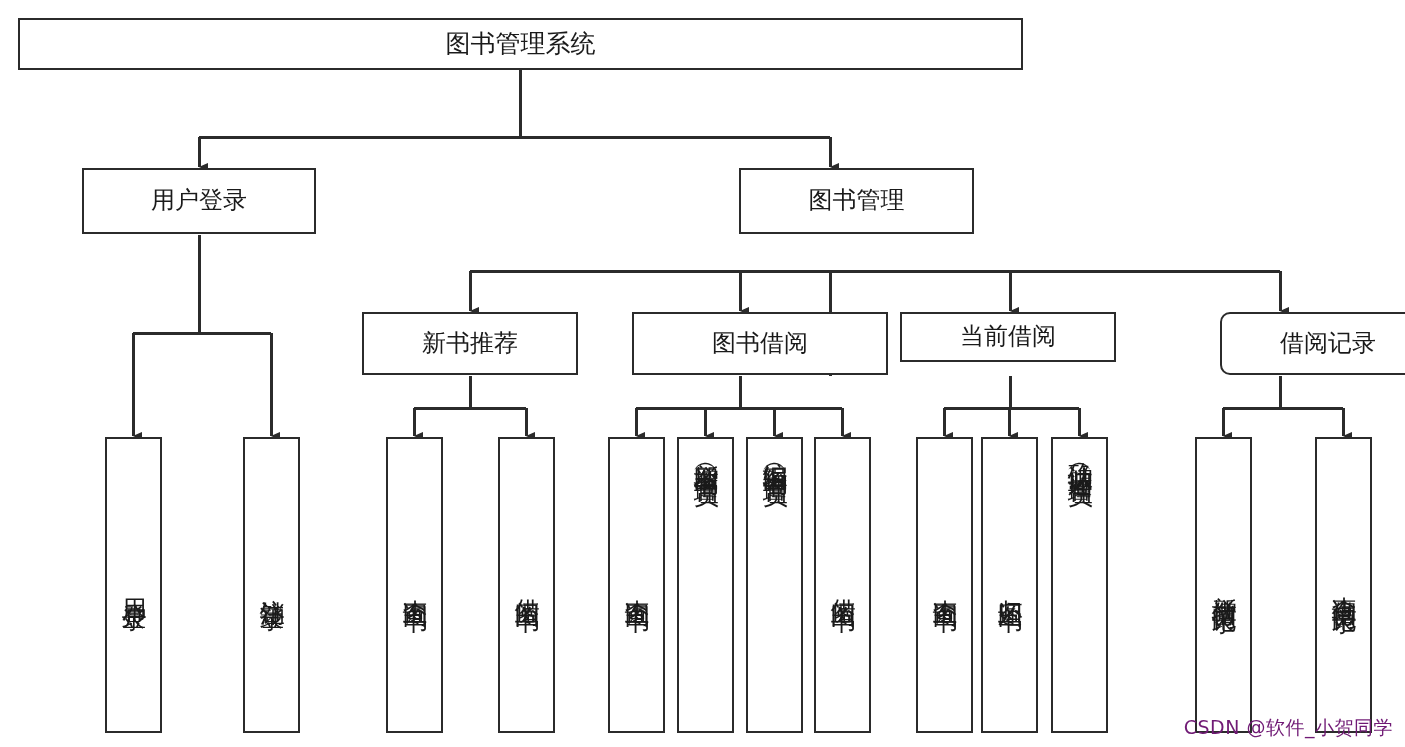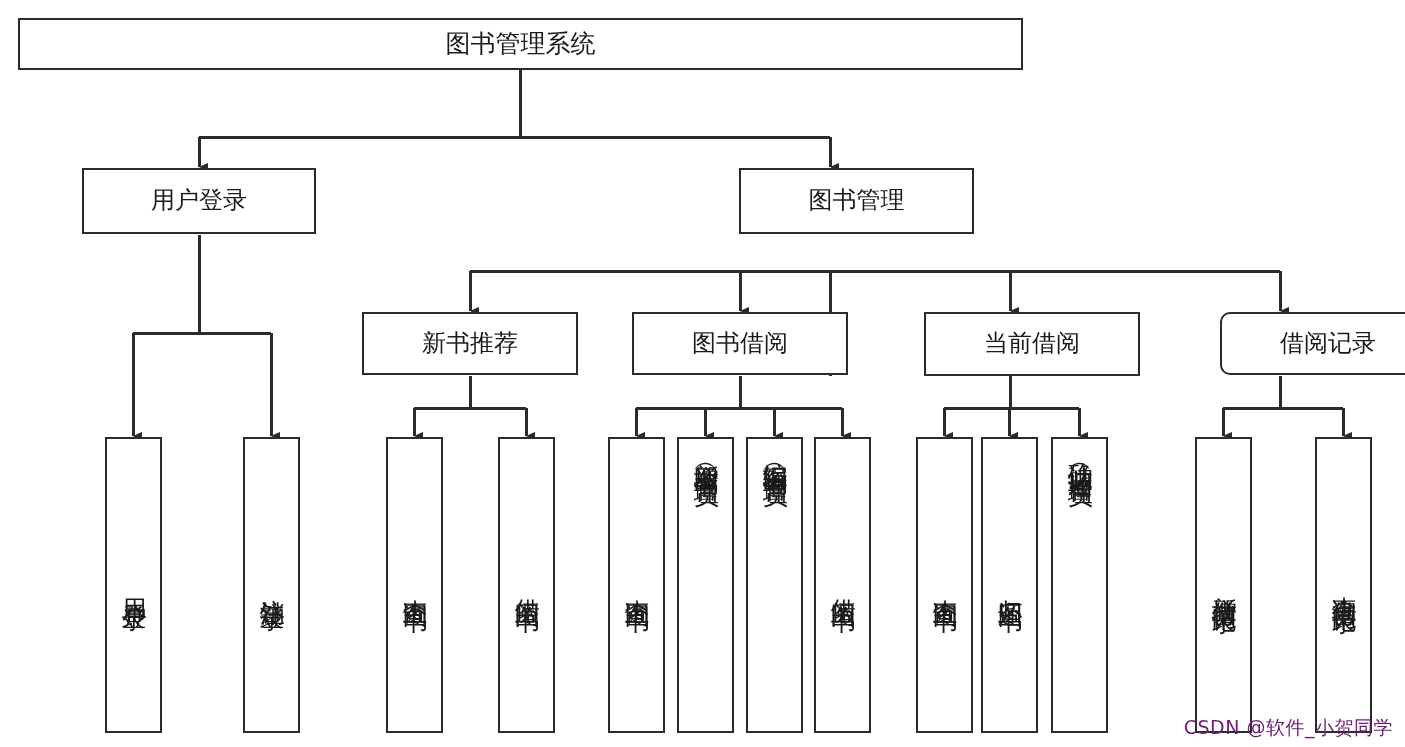--- a/index.html
+++ b/index.html
@@ -114,24 +114,24 @@
 <div class="node-box lvl-2" style="left:82px;top:168px;width:234px;height:66px;">
   <span class="node-label">用户登录</span>
 </div>
 <div class="node-box lvl-2" style="left:739px;top:168px;width:235px;height:66px;">
   <span class="node-label">图书管理</span>
 </div>
 
 <div class="node-box lvl-3" style="left:362px;top:304px;width:216px;height:63px;margin-top:8px;">
   <span class="node-label">新书推荐</span>
 </div>
-<div class="node-box lvl-3" style="left:632px;top:312px;width:216px;height:63px;">
+<div class="node-box lvl-3" style="left:632px;top:312px;width:256px;height:63px;">
   <span class="node-label">图书借阅</span>
 </div>
-<div class="node-box lvl-3" style="left:924px;top:312px;width:216px;height:64px;">
+<div class="node-box lvl-3" style="left:900px;top:312px;width:216px;height:50px;">
   <span class="node-label">当前借阅</span>
 </div>
 <div class="node-box lvl-3" style="left:1220px;top:312px;width:216px;height:63px;border-radius:10px;">
   <span class="node-label">借阅记录</span>
 </div>
 
 <div class="node-box lvl-leaf leaf-mid" style="left:105px;top:437px;width:57px;height:296px;">
   <span class="node-label">用户登录</span>
 </div>
 <div class="node-box lvl-leaf leaf-mid" style="left:243px;top:437px;width:57px;height:296px;">

